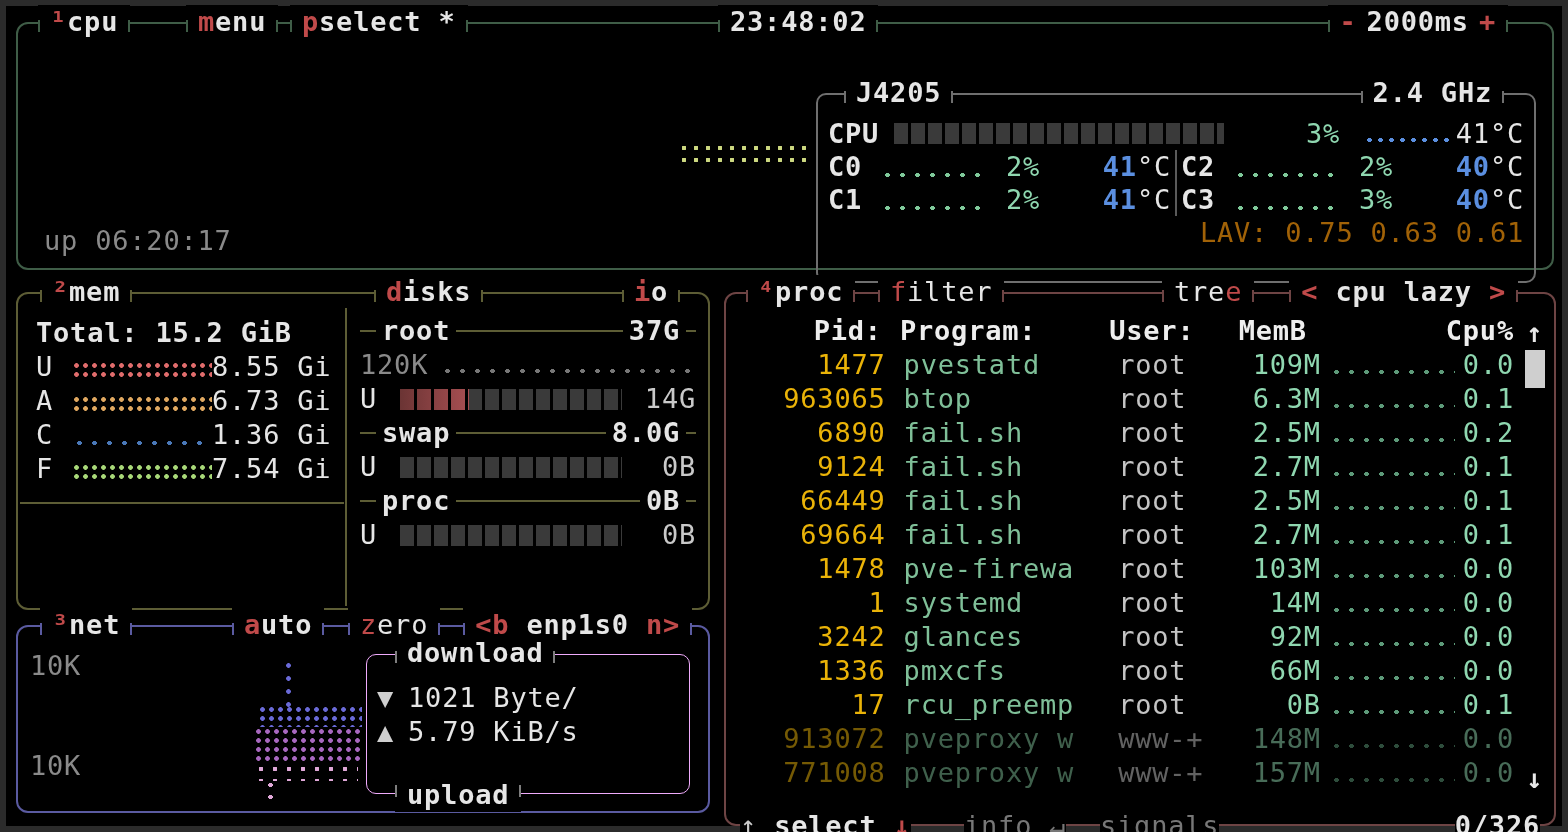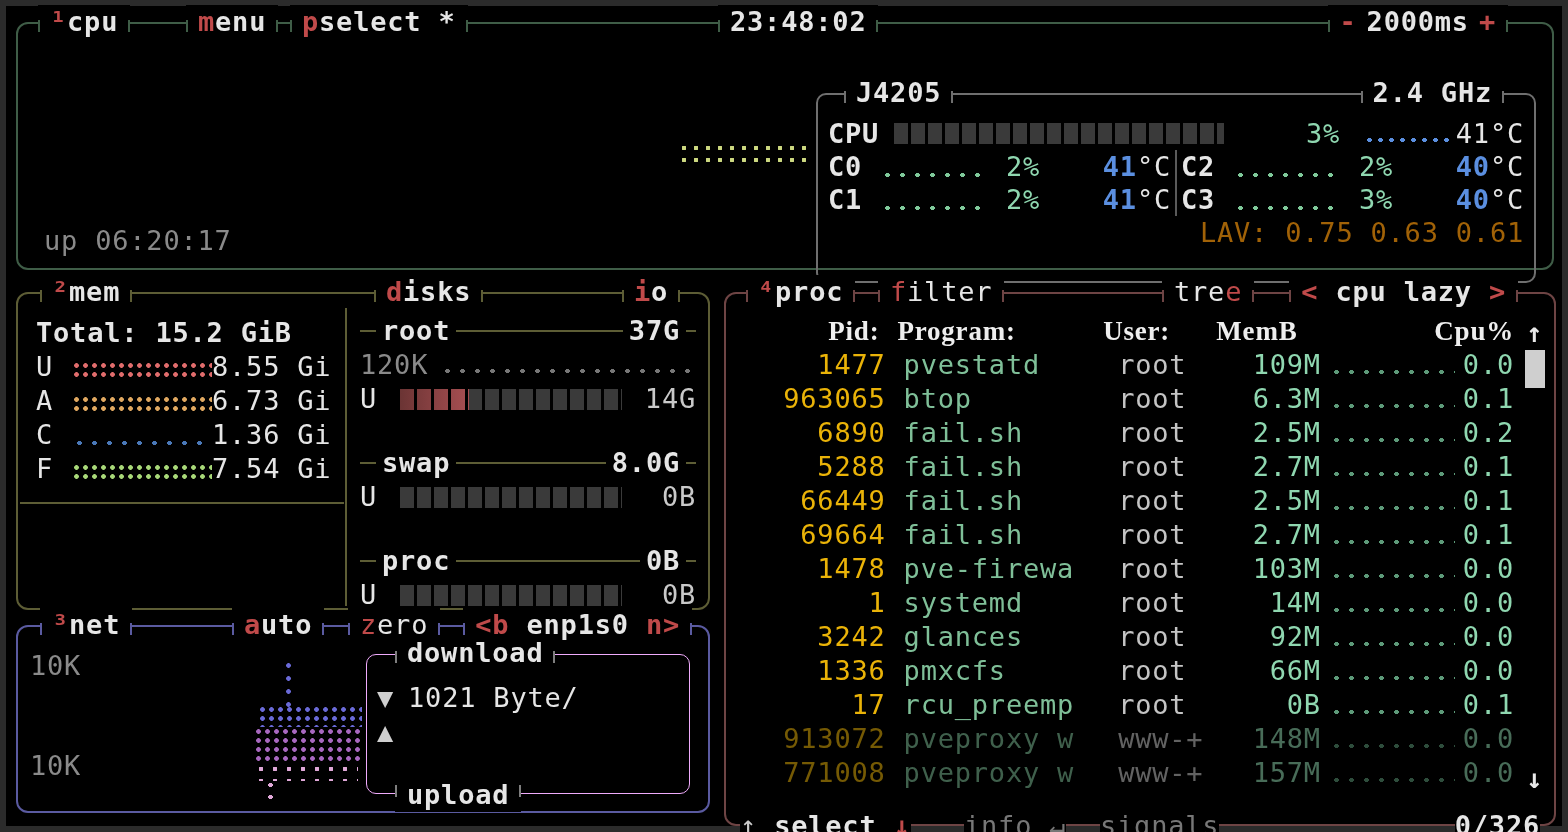--- a/index.html
+++ b/index.html
@@ -49,33 +49,33 @@
 
   
   .memcol{position:absolute;left:2px;top:2px;width:324px;bottom:2px;}
   .memdiv{position:absolute;left:327px;top:14px;bottom:2px;width:2px;background:var(--border_mem,#5d5d35);}
   .diskcol{position:absolute;left:332px;top:2px;right:2px;bottom:2px;padding:0 10px;}
   .mrow{display:flex;height:34px;line-height:34px;padding:0 8px 0 16px;}
   .mkey{width:36px;}
   .mdots{width:140px;align-self:center;margin-top:8px;}
   .mval{flex:1;text-align:left;}
   .mhline{position:absolute;left:0;right:0;top:206px;height:2px;background:var(--border_mem,#5d5d35);}
-  .dhdr{display:flex;align-items:center;height:34px;font-weight:700;margin-top:30px;}
+  .dhdr{display:flex;align-items:center;height:34px;font-weight:700;}
   .dline{height:2px;background:var(--border_mem,#5d5d35);}
   .drow{display:flex;height:34px;line-height:34px;}
 
   
   #net-inner{position:absolute;left:348px;top:27px;width:322px;height:138px;border:1px solid #f0abfc;border-radius:10px;--bc:#7e7e7e;}
   .netlayer{position:absolute;}
   .nrow{display:flex;height:34px;line-height:34px;padding-left:10px;gap:14px;}
   .arrow{color:#cfcfcf;}
 
   
   .prow{display:flex;height:34px;line-height:34px;padding:0 40px 0 10px;}
-  .phead{font-weight:700;color:#eee;font-family:Liberation Serif, serif;}
+  .phead{font-weight:700;color:#eee;}
   .c-pid{width:152px;text-align:right;color:#eab308;}
   .c-prog{width:218px;padding-left:18px;color:var(--green_dim,#7fbf98);white-space:nowrap;overflow:hidden;}
   .c-user{width:114px;color:#c4c4c4;}
   .c-mem{width:92px;text-align:right;color:var(--green,#8fd7b0);}
   .c-dots{width:128px;margin:0 8px;color:#5d9a79;align-self:flex-end;margin-bottom:5px;}
   .c-cpu{flex:1;text-align:right;color:var(--green,#8fd7b0);}
   .phead .c-pid,.phead .c-prog,.phead .c-user,.phead .c-mem,.phead .c-cpu{color:#eee;}
   .dim{opacity:.5;}
   .scrollthumb{position:absolute;right:9px;top:56px;width:20px;height:38px;background:#cfcfcf;}
   .scrollup{position:absolute;right:11px;top:22px;color:#e8e8e8;font-weight:700;}
@@ -242,20 +242,21 @@
     <div class="dots netlayer" style="left:248px;top:152px;width:9px;height:26px;color:var(--net_ul2,#e0a8d8);background-size:9px 12px;"></div>
 
     <div id="net-inner">
       <div class="btitle bold" style="left:28px;">download</div>
       <div class="nrow" style="margin-top:26px;">
         <span class="arrow">▼</span>
         <span>1021 Byte/</span>
       </div>
       <div class="nrow">
         <span class="arrow">▲</span>
+        <span>5.79 KiB/s</span>
       </div>
       <div class="btitle btitle-b bold" style="left:28px;">upload</div>
     </div>
   </div>
 
   <div class="box" id="proc-box">
     <div class="btitle" style="left:20px;"><span class="sup">⁴</span><span class="bold">proc</span></div>
     <div class="btitle" style="left:152px;"><span class="red">f</span><span>ilter</span></div>
     <div class="btitle" style="left:436px;"><span>tre</span><span class="red">e</span></div>
     <div class="btitle" style="right:36px;"><span class="red bold">&lt;</span><span class="bold" style="white-space:pre;"> cpu lazy </span><span class="red bold">&gt;</span></div>
@@ -288,21 +289,21 @@
         </div>
       <div class="prow">
           <span class="c-pid">6890</span>
           <span class="c-prog">fail.sh</span>
           <span class="c-user">root</span>
           <span class="c-mem">2.5M</span>
           <span class="c-dots dots dotsSparse"></span>
           <span class="c-cpu">0.2</span>
         </div>
       <div class="prow">
-          <span class="c-pid">5288</span>
+          <span class="c-pid">9124</span>
           <span class="c-prog">fail.sh</span>
           <span class="c-user">root</span>
           <span class="c-mem">2.7M</span>
           <span class="c-dots dots dotsSparse"></span>
           <span class="c-cpu">0.1</span>
         </div>
       <div class="prow">
           <span class="c-pid">66449</span>
           <span class="c-prog">fail.sh</span>
           <span class="c-user">root</span>

